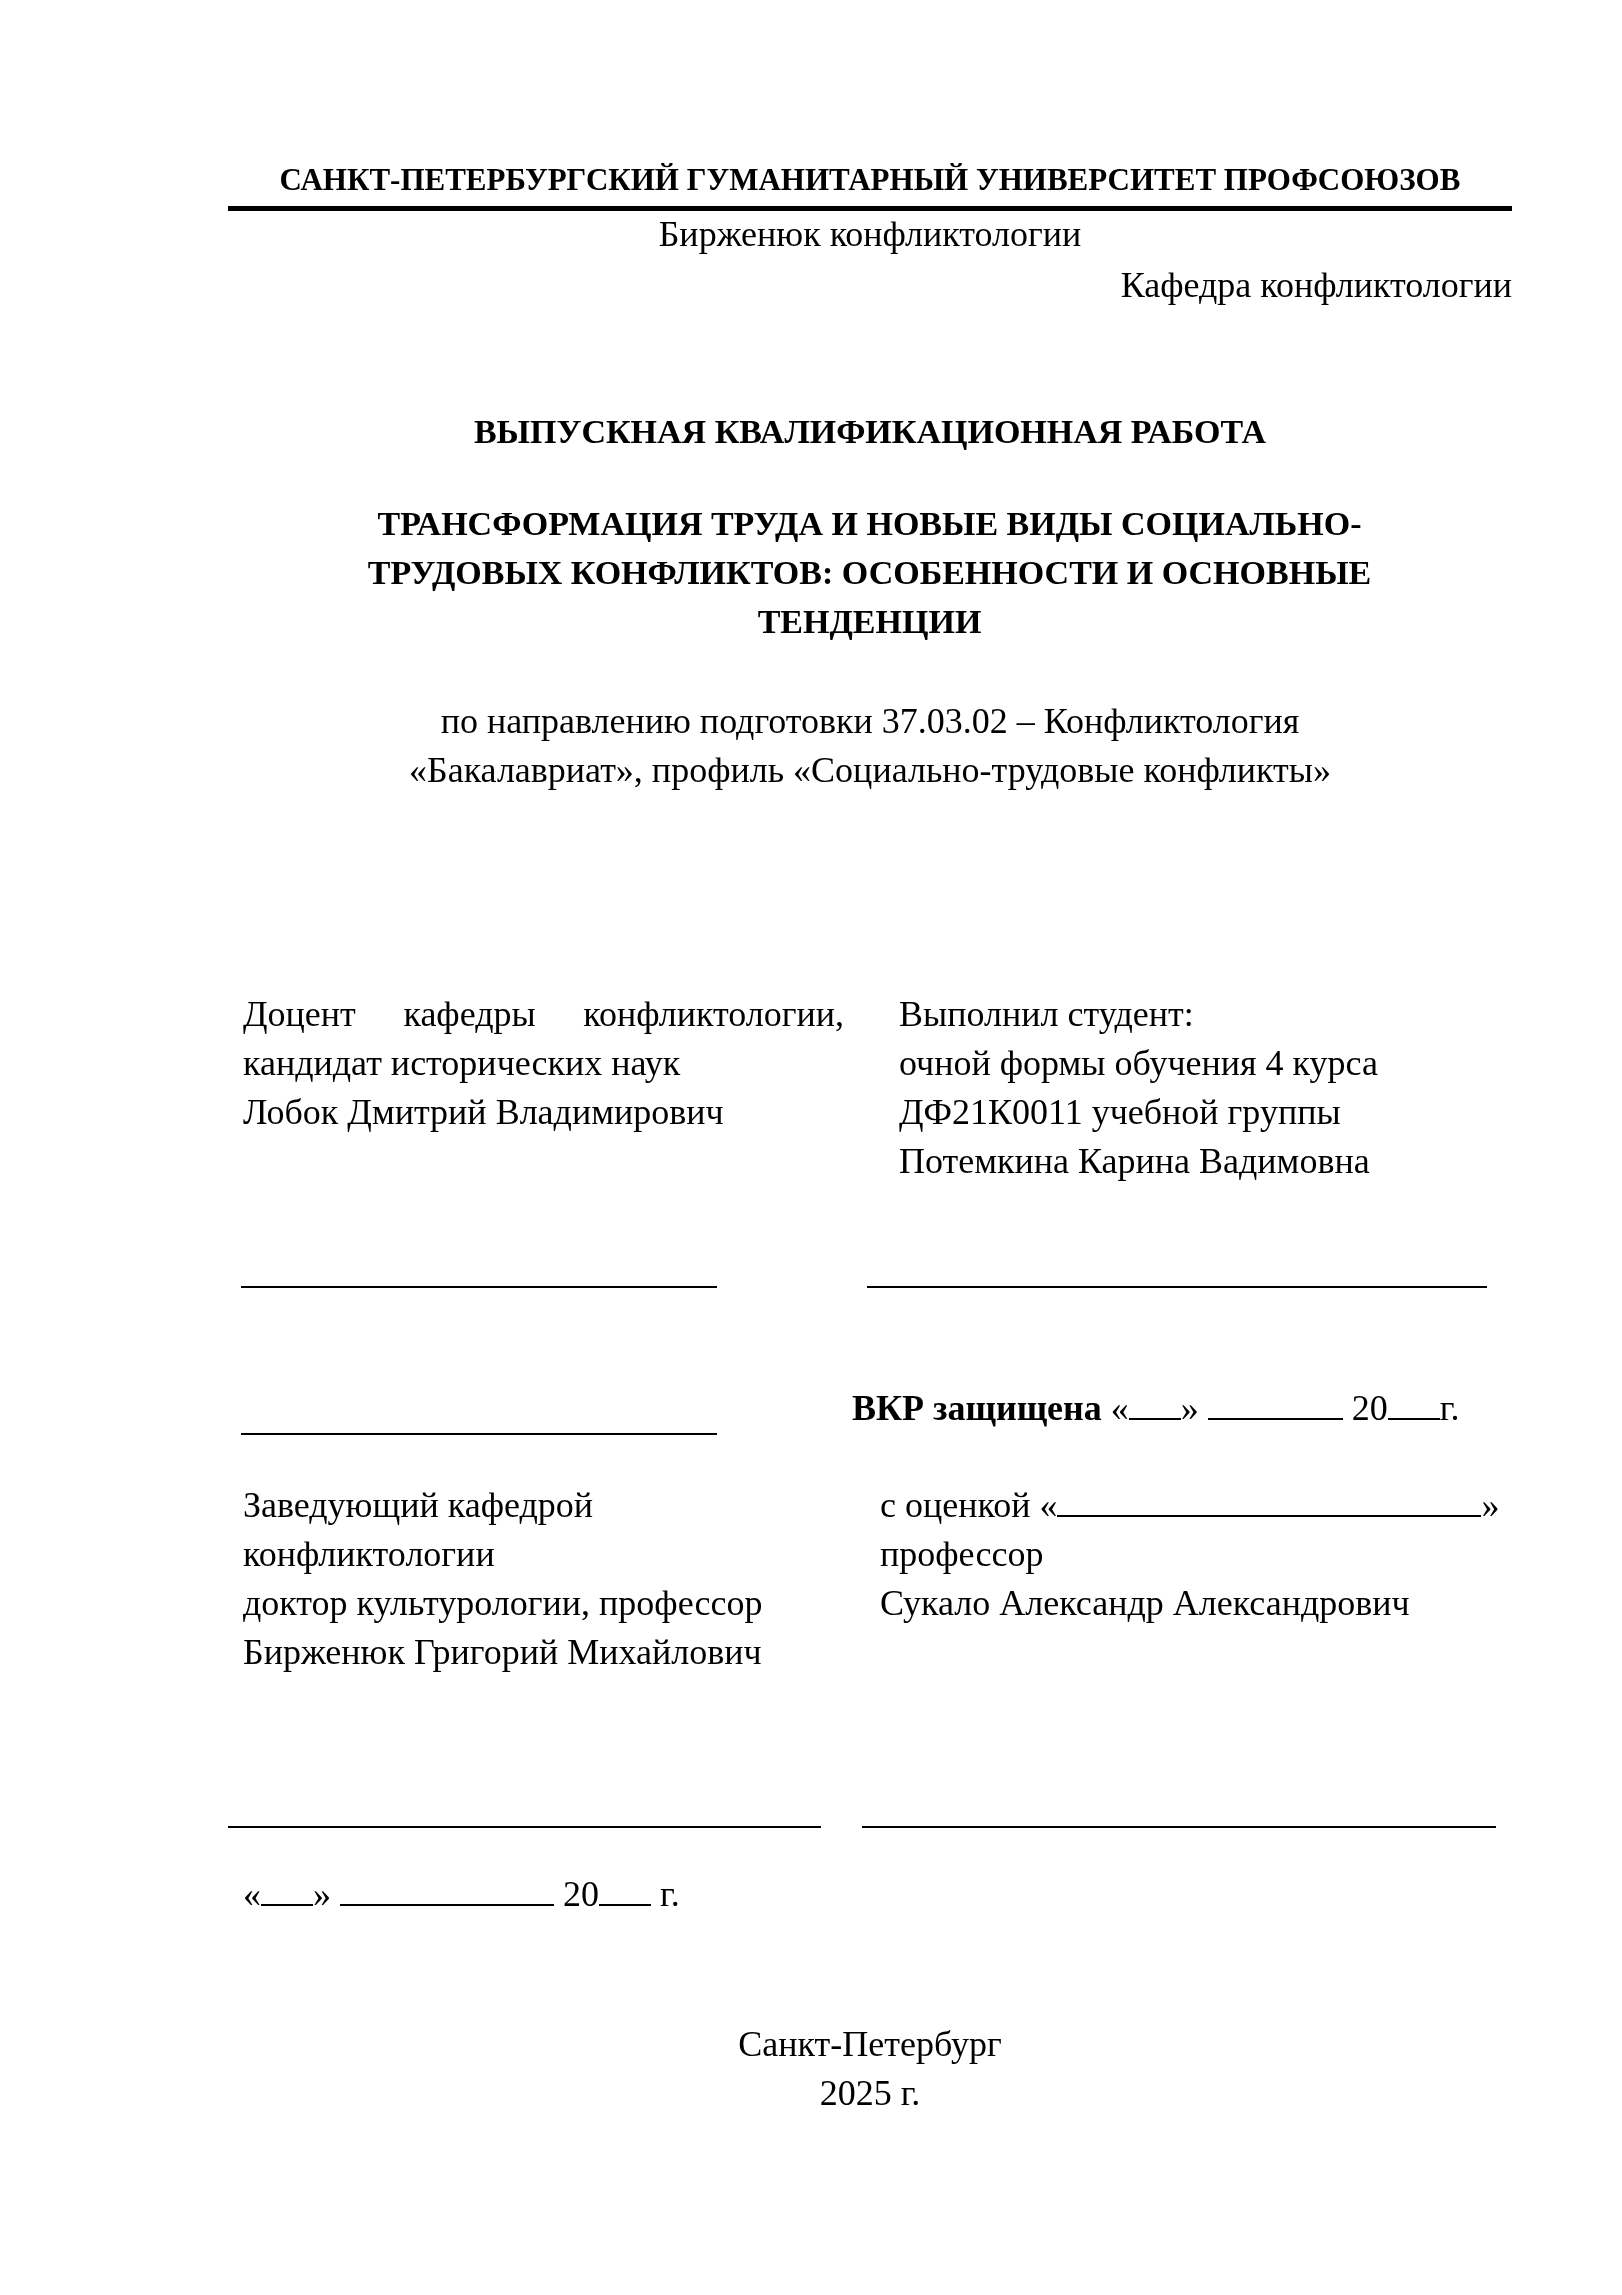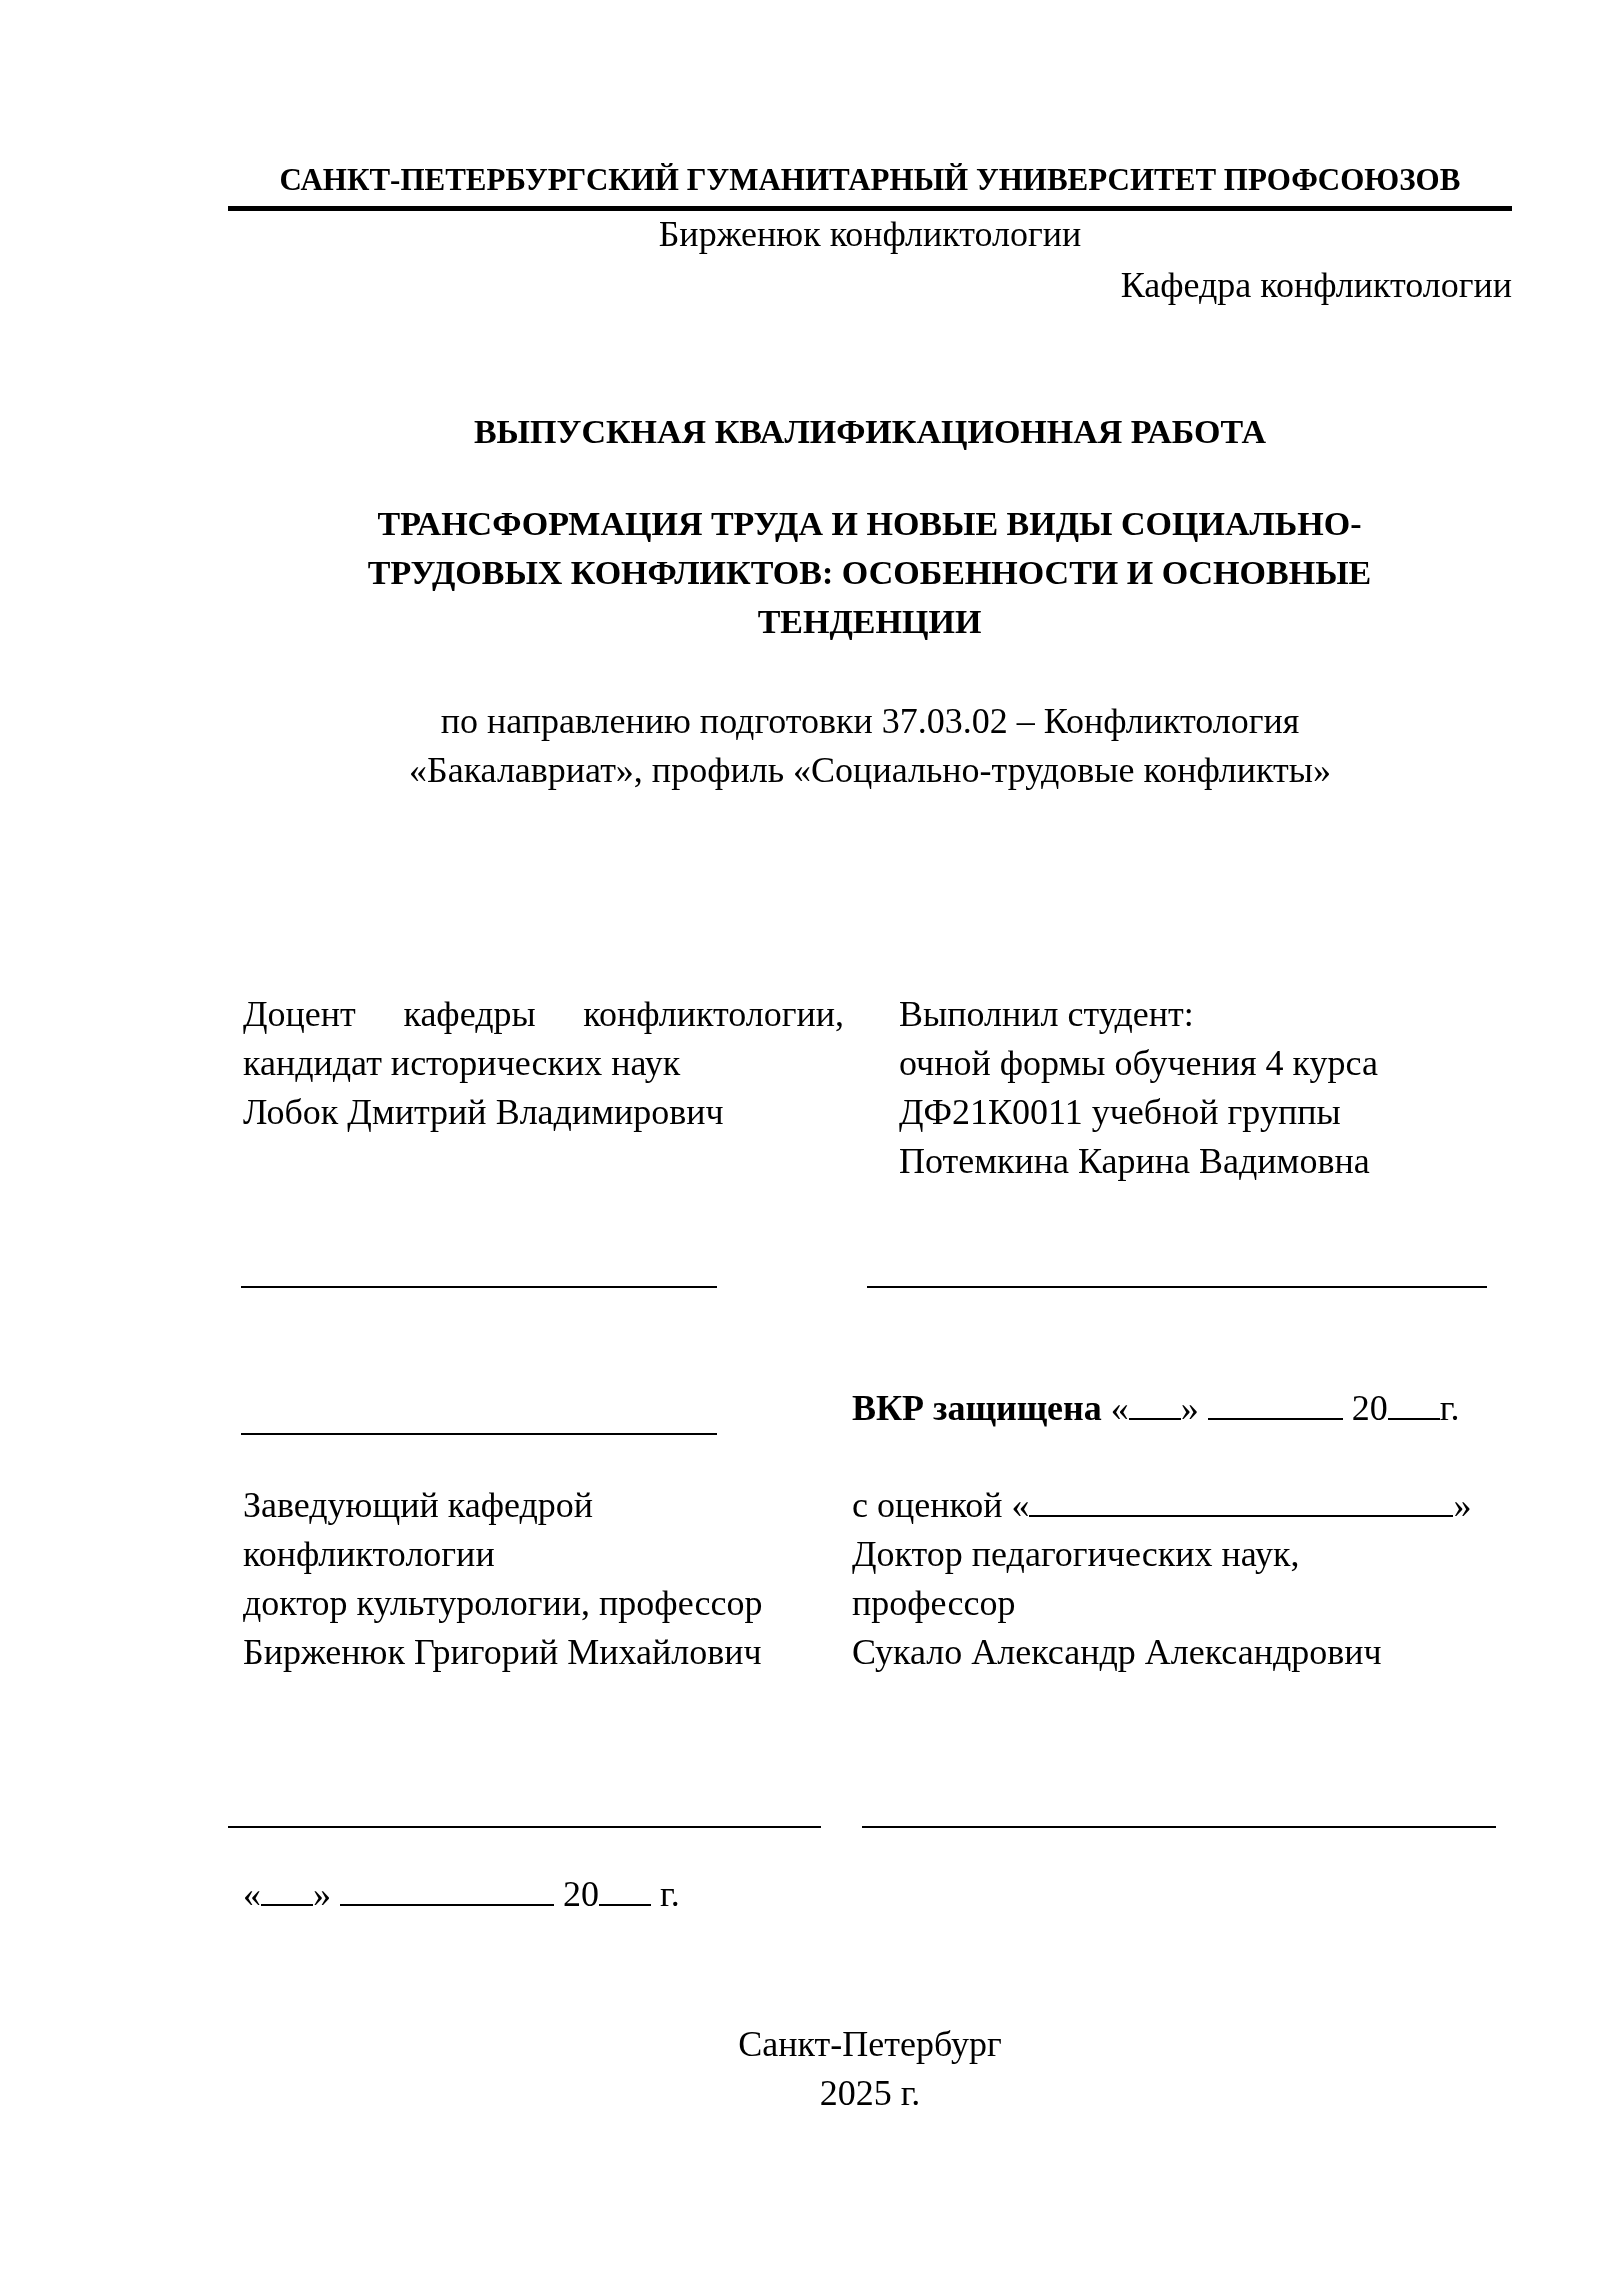--- a/index.html
+++ b/index.html
@@ -61,21 +61,21 @@
     .sig-line {
       position: absolute; height: 2.4px; background: #000000;
     }
     #sig-supervisor { left: 241px; width: 476px; top: 1286px; }
     #sig-student { left: 867px; width: 620px; top: 1286px; }
     #sig-extra { left: 241px; width: 476px; top: 1433px; }
 
     #defended { top: 1384px; }
 
     #head-dept { top: 1481px; }
-    #commission { top: 1481px; }
+    #commission { top: 1481px; margin-left: 28px; }
 
     #sig-head { left: 228px; width: 593px; top: 1826px; }
     #sig-chair { left: 862px; width: 634px; top: 1826px; }
 
     #date-line { top: 1870px; }
 
     #city { left: 228px; width: 1284px; top: 2020px; text-align: center; }
     #year { left: 228px; width: 1284px; top: 2069px; text-align: center; }
 
     .blank {
@@ -129,21 +129,20 @@
   <div>Заведующий кафедрой</div>
   <div>конфликтологии</div>
   <div>доктор культурологии, профессор</div>
   <div>Бирженюк Григорий Михайлович</div>
 </div>
 
 <div id="commission" class="abs txt col-right-b">
   <div>
     <span>с оценкой «</span><span class="blank" style="width:424px"></span><span>»</span>
   </div>
-  <div>Доктор педагогических наук,</div>
   <div>профессор</div>
   <div>Сукало Александр Александрович</div>
 </div>
 
 <div id="sig-head" class="sig-line"></div>
 <div id="sig-chair" class="sig-line"></div>
 
 <div id="date-line" class="abs txt col-left">
   <span>«</span><span class="blank" style="width:52px"></span><span>» </span><span class="blank" style="width:214px"></span><span> 20</span><span class="blank" style="width:52px"></span><span> г.</span>
 </div>

